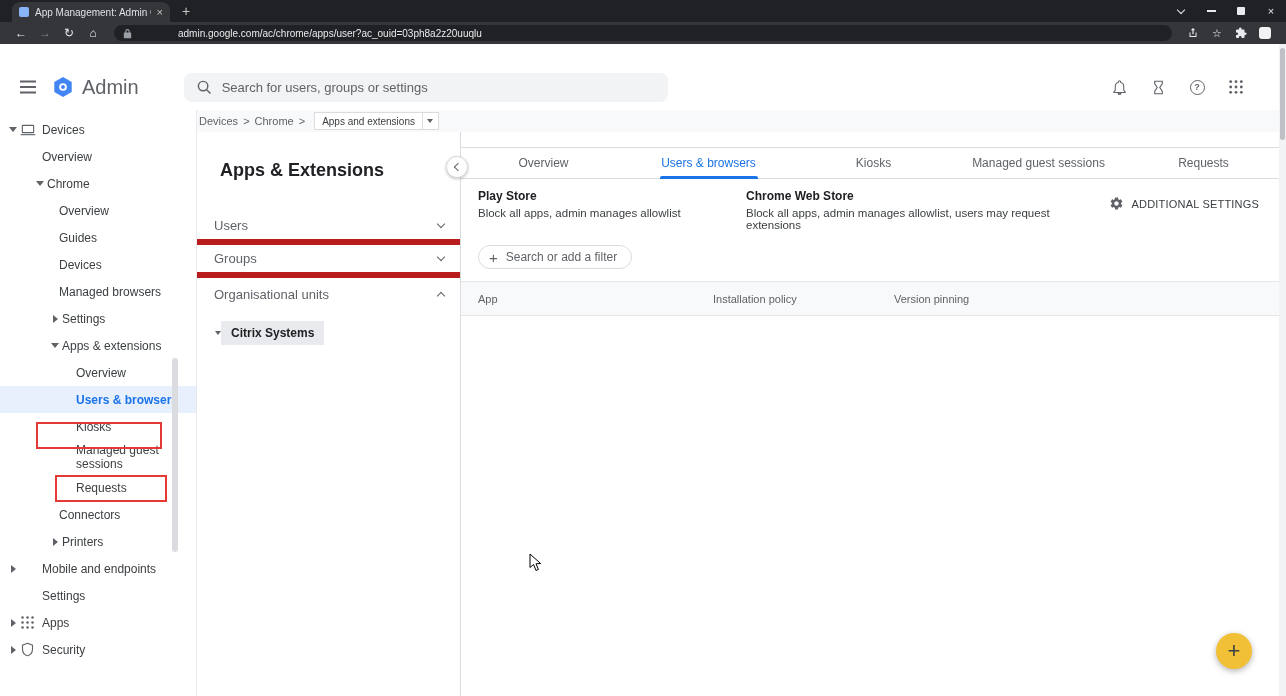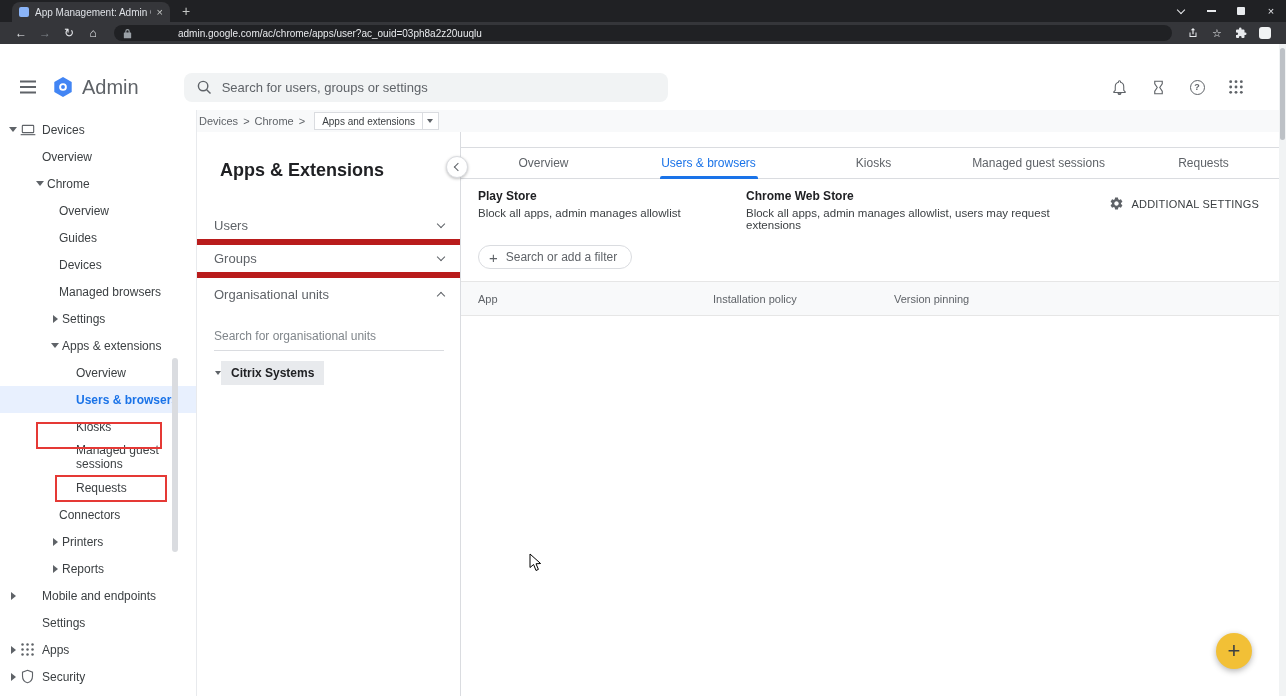--- a/index.html
+++ b/index.html
@@ -285,26 +285,20 @@
     </div>
     <div class="nav-item p2">
       <span class="lbl">Connectors</span>
     </div>
     <div class="nav-item p2a">
       <span class="tri-slot">
           <span class="tri right"></span>
         </span>
       <span class="lbl">Printers</span>
     </div>
-    <div class="nav-item p2a">
-      <span class="tri-slot">
-          <span class="tri right"></span>
-        </span>
-      <span class="lbl">Reports</span>
-    </div>
     <div class="nav-item p0">
       <span class="tri-slot">
           <span class="tri right"></span>
         </span>
       <span class="ic"></span>
       <span class="lbl">Mobile and endpoints</span>
     </div>
     <div class="nav-item p1">
       <span class="lbl">Settings</span>
     </div>
@@ -371,23 +365,20 @@
           </div>
           <div class="panel-row bordered">
             <span>Groups</span>
             <span class="chev down"></span>
           </div>
           <div class="panel-row">
             <span>Organisational units</span>
             <span class="chev up"></span>
           </div>
         </div>
-        <div class="org-search">
-          <input type="text" placeholder="Search for organisational units" style="">
-        </div>
         <div class="org-tree">
           <div class="org-item">
             <span class="tri down" style="border-top-width:4px;border-left-width:3.5px;border-right-width:3.5px;"></span>
             <span class="org-label">Citrix Systems</span>
           </div>
         </div>
       </section>
 
       <main class="main-area">
         <div class="tabs-bar">

